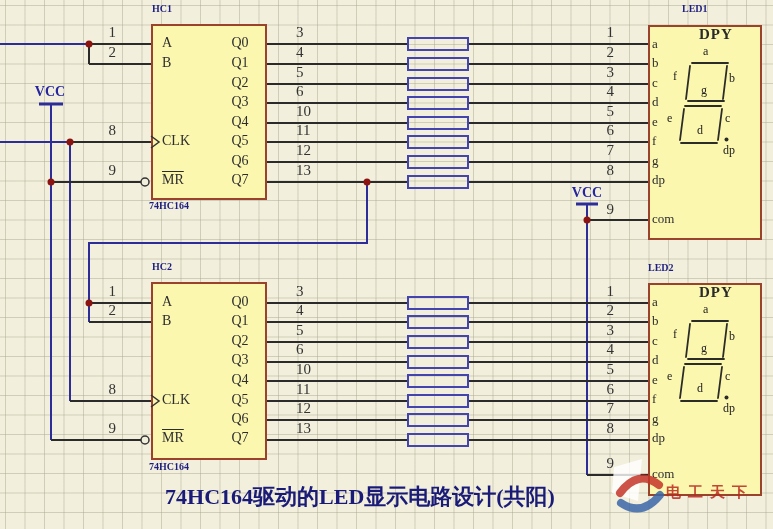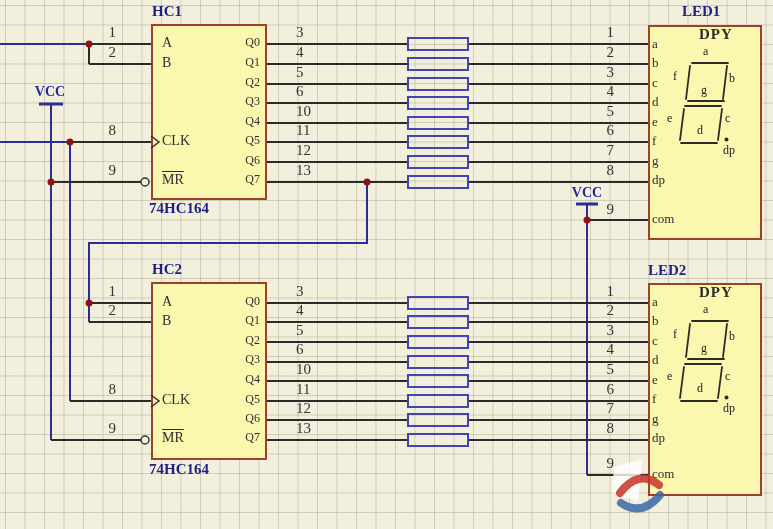--- a/index.html
+++ b/index.html
@@ -13,22 +13,22 @@
     background-position:5px 5px;
     font-family:"Liberation Serif","DejaVu Serif",serif;
   }
   .chip{position:absolute;background:#fcf7ae;border:2px solid #9a422b;box-sizing:border-box;z-index:2;}
   svg.wires{position:absolute;left:0;top:0;z-index:3;}
   .lbl{position:absolute;z-index:4;white-space:nowrap;color:#2d2d30;line-height:1;}
   .num{font-size:15px;color:#333;}
   .numR{width:20px;text-align:right;}
   .ledNum{width:16px;text-align:right;}
   .pin-name{font-size:14px;}
-  .q-name{font-size:12px;width:40px;text-align:right;}
-  .ref{font-size:15px;font-weight:bold;color:#1e1e82;}
+  .q-name{font-size:14px;width:40px;text-align:center;}
+  .ref{font-size:10px;font-weight:bold;color:#1e1e82;}
   .vcc{font-size:14px;font-weight:bold;color:#2626a0;width:36px;text-align:center;}
   .dpy{font-size:15px;font-weight:bold;color:#2a2a2a;letter-spacing:1px;}
   .seg-lbl{font-size:12px;color:#222;}
   .com-lbl{font-size:13px;}
   .ovl{text-decoration:overline;}
   .caption{font-size:22px;font-weight:bold;color:#1a1a78;text-align:center;width:530px;}
   .wm{position:absolute;left:604px;top:455px;width:169px;height:74px;z-index:10;}
   .wm-brand{position:absolute;left:62px;top:28px;font-size:15px;font-weight:bold;
     letter-spacing:7px;color:rgba(185,40,30,.85);font-family:"Liberation Serif",serif;}
   .wm-pill{position:absolute;left:60px;top:48px;width:106px;height:15px;
@@ -279,22 +279,24 @@
   <span class="lbl com-lbl" style="left:652px;top:467px;">com</span>
   <span class="lbl seg-lbl" style="left:703px;top:303px;">a</span>
   <span class="lbl seg-lbl" style="left:673px;top:328px;">f</span>
   <span class="lbl seg-lbl" style="left:729px;top:330px;">b</span>
   <span class="lbl seg-lbl" style="left:701px;top:342px;">g</span>
   <span class="lbl seg-lbl" style="left:667px;top:370px;">e</span>
   <span class="lbl seg-lbl" style="left:725px;top:370px;">c</span>
   <span class="lbl seg-lbl" style="left:697px;top:382px;">d</span>
   <span class="lbl seg-lbl" style="left:723px;top:402px;">dp</span>
 
+  <span class="lbl caption" style="left:95px;top:486px;">74HC164驱动的LED显示电路设计(共阳)</span>
 
   <div class="wm">
     <svg width="169" height="74" viewBox="0 0 169 74">
       <polygon points="10,12 38,4 34,46 8,38" fill="#ffffff" opacity="0.8"></polygon>
       <path d="M16 38 Q34 14 55 30" stroke="rgba(196,52,40,.85)" stroke-width="8" fill="none" stroke-linecap="round"></path>
       <path d="M56 40 Q38 62 17 48" stroke="rgba(58,102,168,.85)" stroke-width="8" fill="none" stroke-linecap="round"></path>
     </svg>
+    <span class="wm-brand">电工天下</span>
   </div>
 
 </div>
 
 </body></html>

